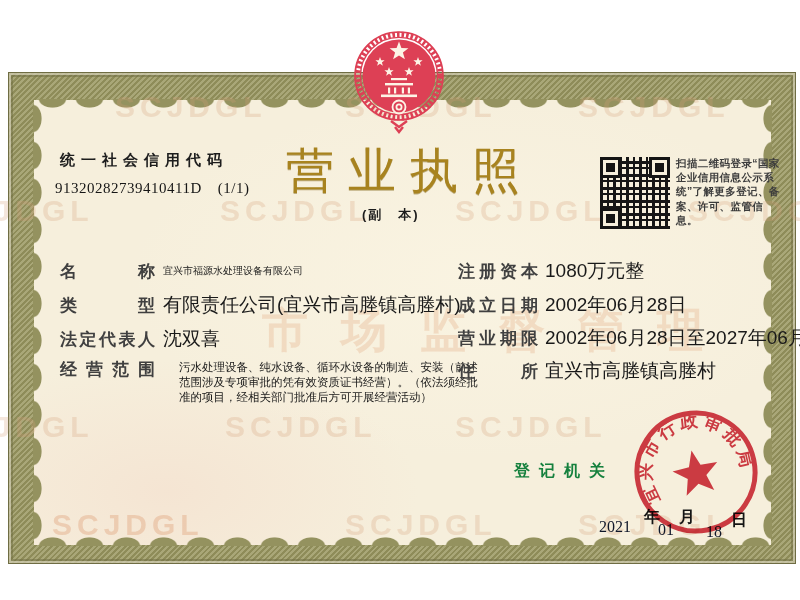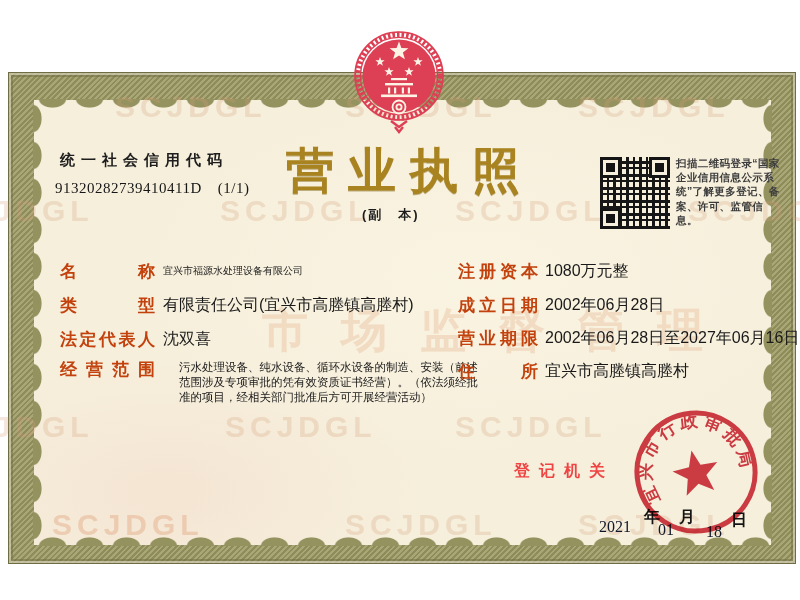--- a/index.html
+++ b/index.html
@@ -35,52 +35,52 @@
   .wm-strong{color:rgba(224,164,126,.42);}
   .wm-center{position:absolute;left:262px;top:300px;font-weight:bold;font-size:46px;
              letter-spacing:33px;color:rgba(229,176,139,.34);white-space:nowrap;
              font-family:"Liberation Serif","DejaVu Serif",serif;}
 
   
   .credit-label{position:absolute;left:60px;top:151px;font-size:15px;font-weight:bold;letter-spacing:6px;color:#1d1d1d;}
   .credit-code{position:absolute;left:55px;top:180px;font-size:15px;color:#161616;
                font-family:"Liberation Serif","DejaVu Serif",serif;letter-spacing:.5px;}
   .credit-copy{margin-left:16px;}
-  .title{position:absolute;left:286px;top:139px;font-size:48px;font-weight:bold;letter-spacing:14px;
+  .title{position:absolute;left:286px;top:139px;font-size:48px;font-weight:normal;letter-spacing:14px;
          color:#a8831f;font-family:"Liberation Serif","DejaVu Serif",serif;
          text-shadow:0 1px 0 rgba(120,90,10,.45);white-space:nowrap;}
   .subtitle{position:absolute;left:362px;top:206px;font-size:13px;color:#1c1c1c;letter-spacing:2px;font-weight:bold;}
   .serial{position:absolute;left:598px;top:133px;font-size:12px;color:#161616;white-space:nowrap;}
   .serial b{letter-spacing:4px;margin-right:6px;}
   .serial .num{font-family:"Liberation Serif","DejaVu Serif",serif;font-size:12.5px;}
 
   
   .qr{position:absolute;left:600px;top:157px;width:70px;height:72px;background:
       repeating-linear-gradient(90deg,#161616 0 3px,transparent 3px 7px,#161616 7px 9px,transparent 9px 13px),
       repeating-linear-gradient(0deg,#161616 0 3px,#f6efdc 3px 8px,#161616 8px 10px,#f6efdc 10px 13px);}
   .qf{position:absolute;width:15px;height:15px;border:3px solid #141414;background:#f6efdc;}
   .qf::after{content:"";position:absolute;inset:3px;background:#141414;}
   .qf-tl{left:0;top:0;} .qf-tr{right:0;top:0;} .qf-bl{left:0;bottom:0;}
   .qr-caption{position:absolute;left:676px;top:156px;width:104px;font-size:10.5px;line-height:14.2px;
               color:#3c3c3c;font-weight:bold;letter-spacing:.4px;}
 
   
   .frow{position:absolute;}
-  .flabel{position:absolute;left:0;top:0;font-size:17px;font-weight:bold;color:#c2410c;
+  .flabel{position:absolute;left:0;top:0;font-size:17px;font-weight:bold;color:#404040;
           text-align:justify;text-align-last:justify;}
   .flabel-l{width:95px;}
   .flabel-r{width:80px;}
-  .fvalue{position:absolute;font-size:16px;color:#191919;padding-top:3px;line-height:15.5px;}
+  .fvalue{position:absolute;font-size:19px;color:#191919;padding-top:3px;line-height:15.5px;}
   .fvalue-l{left:103px;width:310px;}
   .fvalue-r{left:87px;width:230px;white-space:nowrap;}
   .scope .fvalue-l{font-size:11.5px;line-height:15px;padding-top:2px;width:302px;margin-left:16px;}
   .col-l{left:60px;} .col-r{left:458px;}
 
   
-  .registrar{position:absolute;left:514px;top:461px;font-size:16px;font-weight:bold;letter-spacing:9px;color:#ef4444;white-space:nowrap;}
+  .registrar{position:absolute;left:514px;top:461px;font-size:16px;font-weight:bold;letter-spacing:9px;color:#15803d;white-space:nowrap;}
   .dchar{position:absolute;font-size:16px;font-weight:bold;color:#141414;}
   .dnum{position:absolute;font-size:16px;color:#0f172a;font-family:"Liberation Serif","DejaVu Serif",serif;text-align:right;}
 
   .emblem{position:absolute;left:352px;top:28px;z-index:6;}
   .seal{position:absolute;left:630px;top:406px;z-index:5;mix-blend-mode:multiply;}
 </style>
 </head>
 <body>
 
 <div class="stage">

